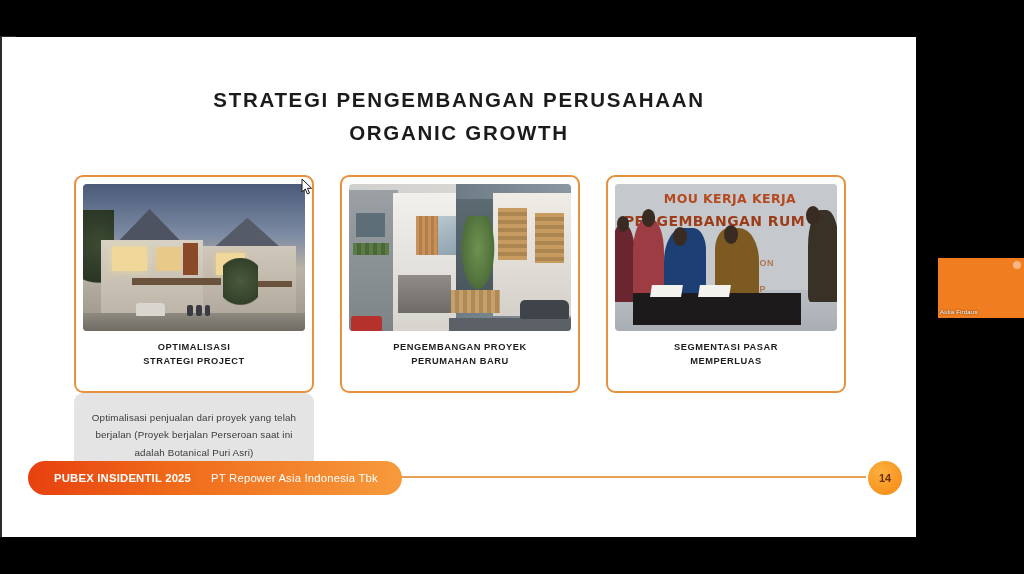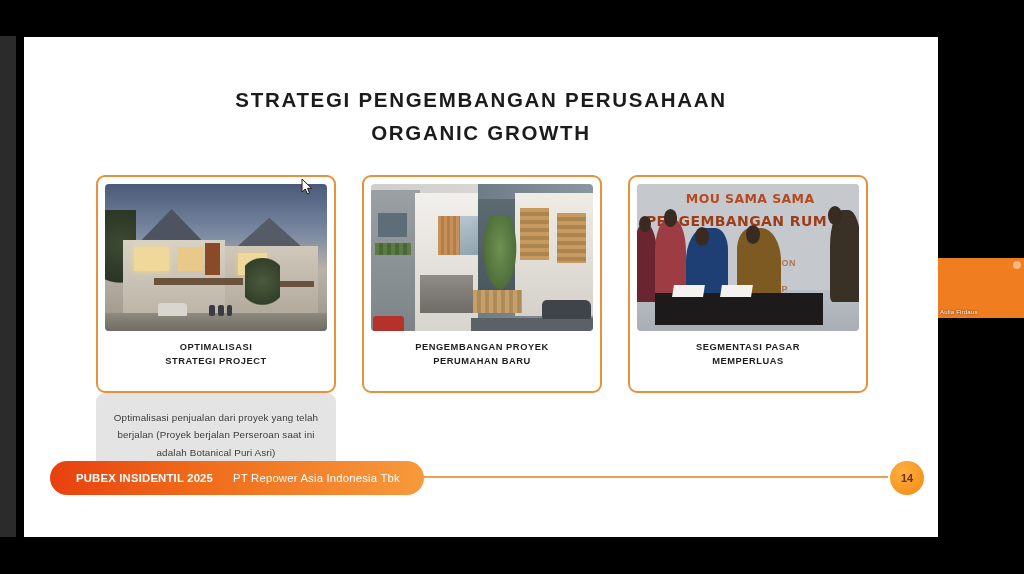--- a/index.html
+++ b/index.html
@@ -24,21 +24,21 @@
   #slide-gutter {
     position: absolute;
     left: 0; top: 36px;
     width: 16px; height: 501px;
     background: #2b2b2b;
   }
 
   
   #slide {
     position: absolute;
-    left: 24px;
+    left: 2px;
     top: 37px;
     width: 914px;
     height: 500px;
     background: #ffffff;
   }
 
   
   #title-block {
     position: absolute;
     left: 0; right: 0; top: 46px;
@@ -479,21 +479,21 @@
             <div>PENGEMBANGAN PROYEK</div>
             <div>PERUMAHAN BARU</div>
           </div>
         </div>
       </div>
 
       <div class="column">
         <div class="photo-card">
           <div class="photo-frame img-mou">
             <div class="backdrop"></div>
-            <div class="bd-text1">MOU SAMA SAMA</div>
+            <div class="bd-text1">MOU KERJA KERJA</div>
             <div class="bd-text2">PENGEMBANGAN RUM</div>
             <div class="bd-text3">DON</div>
             <div class="bd-text4">UP</div>
             <div class="person p1"></div>
             <div class="person p2"></div>
             <div class="person p3"></div>
             <div class="person p4"></div>
             <div class="person p5"></div>
             <div class="head h1"></div>
             <div class="head h2"></div>

